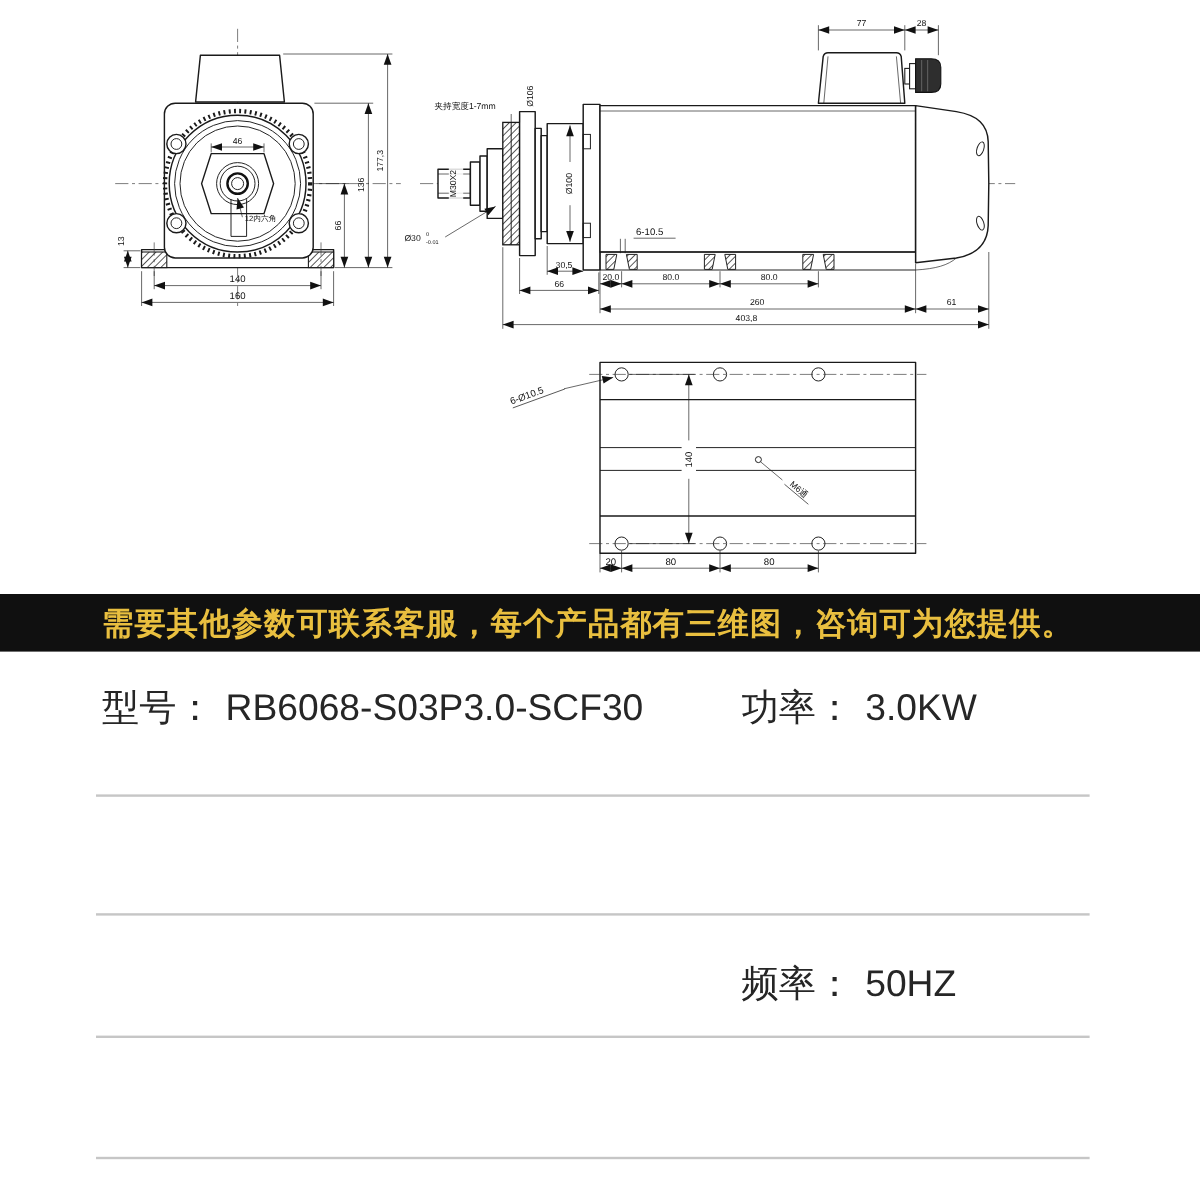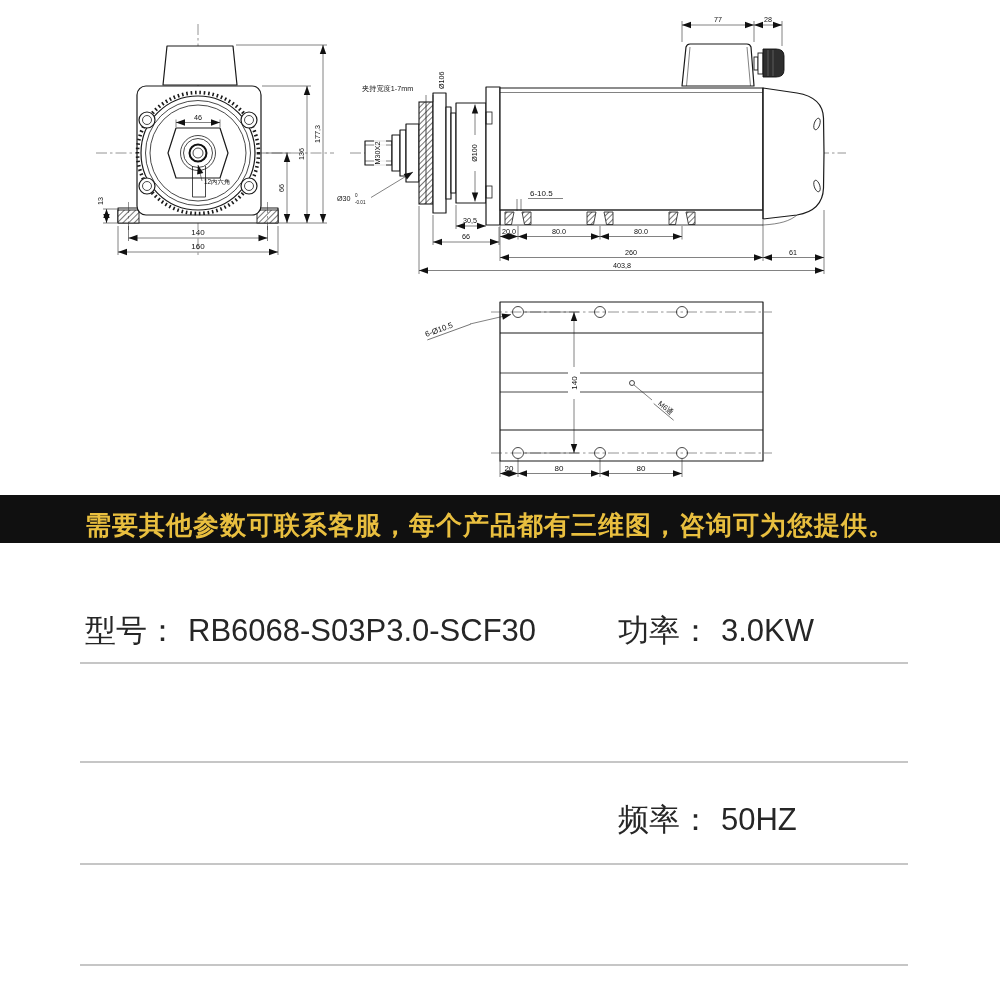--- a/index.html
+++ b/index.html
@@ -11,21 +11,21 @@
   .o2{fill:none;stroke:#1a1a1a;stroke-width:.8;}
   .thin{fill:none;stroke:#1a1a1a;stroke-width:.55;}
   .cl{fill:none;stroke:#3a3a3a;stroke-width:.55;stroke-dasharray:11 3 2.5 3;}
   .wb{fill:#fff;stroke:none;}
   text.d{font-size:8px;fill:#111;text-anchor:middle;}
   text.d7{font-size:7.2px;fill:#111;text-anchor:middle;}
   text.ds{font-size:7.2px;fill:#111;text-anchor:start;}
   text.tiny{font-size:4.6px;fill:#111;text-anchor:start;}
   text.hexl{font-size:6.4px;fill:#111;text-anchor:start;}
   
-  .banner{position:absolute;left:0;top:495px;width:1000px;height:48px;display:flex;align-items:flex-end;}
+  .banner{position:absolute;left:0;top:495px;width:1000px;height:48px;display:flex;align-items:center;}
   .banner-text{padding-left:85px;font-size:26px;font-weight:bold;letter-spacing:1px;}
   
   .spec-row{position:absolute;width:1000px;height:46px;line-height:46px;font-size:31px;color:#2b2b2b;}
   .cell-l{position:absolute;left:85px;white-space:nowrap;}
   .cell-r{position:absolute;left:618px;white-space:nowrap;}
   .lbl{font-weight:500;color:#262626;}
   .val{color:#262626;margin-left:10px;}
   .divider{position:absolute;left:80px;width:828px;height:2px;background:#c6c6c6;}
 </style>
 </head>
@@ -282,21 +282,21 @@
       <text class="d" x="641" y="470.5">80</text>
     </g>
   </svg>
 
   <div class="banner" style="background:#101010;">
     <div class="banner-text" style="color:#e9bf3f;">需要其他参数可联系客服，每个产品都有三维图，咨询可为您提供。</div>
   </div>
 
   <div>
 
-    <div class="spec-row" style="top:608px;">
+    <div class="spec-row" style="top:567px;">
       <span class="cell-l"><span class="lbl">型号：</span><span class="val">RB6068-S03P3.0-SCF30</span></span>
       <span class="cell-r"><span class="lbl">功率：</span><span class="val">3.0KW</span></span>
     </div>
     <div class="divider" style="top:662px;"></div>
 
     <div class="spec-row" style="top:695px;">
     </div>
     <div class="divider" style="top:761px;"></div>
 
     <div class="spec-row" style="top:797px;">

